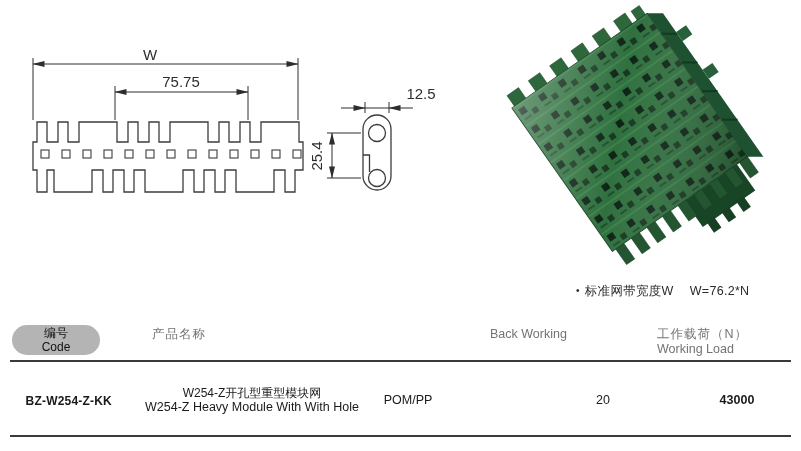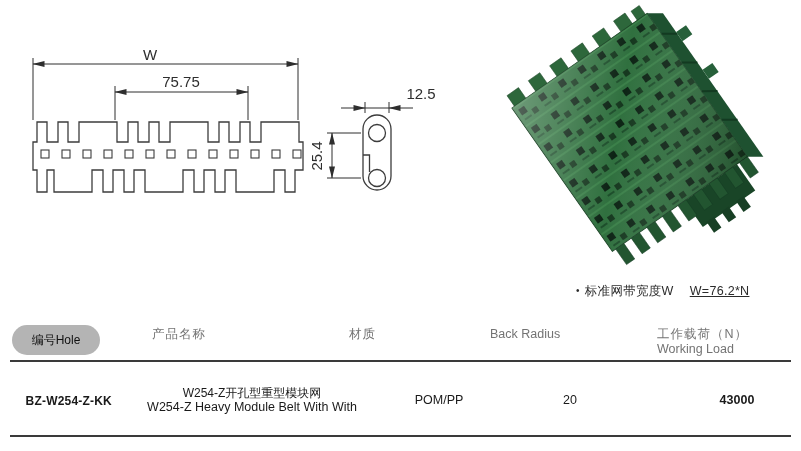--- a/index.html
+++ b/index.html
@@ -9,38 +9,38 @@
   }
   .abs{position:absolute;}
   
   #drawing-svg{left:0;top:0;width:801px;height:451px;pointer-events:none;}
   .dimtext{font-size:15px;fill:#2e2e2e;}
   
   #photo-svg{left:492px;top:0;width:310px;height:280px;}
   
   .note{left:576px;top:283px;font-size:12.5px;color:#2b2b2b;letter-spacing:.3px;white-space:nowrap;}
   .note .bullet{margin-right:5px;font-size:10px;vertical-align:1px;}
-  .note .formula{margin-left:16px;text-decoration:underline;}
+  .note .formula{margin-left:16px;}
   
   .pill{
     left:12px;top:325px;width:88px;height:30px;border-radius:15px;background:#b4b4b4;
-    display:flex;align-items:center;justify-content:center;
+    display:flex;flex-direction:column;align-items:center;justify-content:center;
     font-size:12px;line-height:14px;color:#111;
   }
   .col-head{top:327px;text-align:left;font-size:12.5px;line-height:14.5px;color:#737373;}
   .col-head .zh{letter-spacing:1px;}
   .hline{left:10px;width:781px;height:2px;background:#3a3a3a;}
   .line-head{top:360px;}
   .line-bottom{top:435px;}
   .cell{top:393px;text-align:center;font-size:12.5px;color:#1a1a1a;}
   .cell-code{left:2px;width:110px;top:394px;font-weight:bold;font-size:12px;letter-spacing:.2px;text-align:right;}
   .cell-desc{left:132px;width:240px;top:386px;line-height:14px;}
   .cell-desc .zh{font-size:12px;}
-  .cell-mat{left:379px;width:120px;}
-  .cell-rad{left:510px;width:120px;}
+  .cell-mat{left:348px;width:120px;}
+  .cell-rad{left:490px;width:120px;text-align:right;}
   .cell-load{left:677px;width:120px;font-weight:bold;}
 </style>
 </head>
 <body>
 
 <svg id="drawing-svg" class="abs" viewBox="0 0 801 451" xmlns="http://www.w3.org/2000/svg">
   <defs>
     <marker id="arr" viewBox="0 0 12 8" refX="11.5" refY="4" markerWidth="13" markerHeight="8" orient="auto-start-reverse">
       <path d="M0,1 L12,4 L0,7 Z" fill="#2e2e2e"></path>
     </marker>
@@ -179,41 +179,40 @@
     <rect x="0" y="0" width="165" height="175" fill="url(#shine)"></rect>
   </g>
 </svg>
 
 <div class="abs note">
   <span class="bullet">•</span><span>标准网带宽度W</span><span class="formula">W=76.2*N</span>
 </div>
 
 <div class="abs pill">
   <div class="zh">编号</div>
-  <div class="en">Hole</div>
+  <div class="en">Code</div>
 </div>
 
 <div class="abs col-head" style="left:152px;width:200px;">
   <div class="zh">产品名称</div>
 </div>
 <div class="abs col-head" style="left:349px;width:160px;">
-  <div class="zh">材质</div>
 </div>
 <div class="abs col-head" style="left:490px;width:160px;">
-  <div class="en">Back Radius</div>
+  <div class="en">Back Working</div>
 </div>
 <div class="abs col-head" style="left:657px;width:160px;">
   <div class="zh">工作载荷（N）</div>
   <div class="en">Working Load</div>
 </div>
 
 <div class="abs hline line-head"></div>
 
 <div class="abs cell cell-code">BZ-W254-Z-KK</div>
 <div class="abs cell cell-desc">
   <div class="zh">W254-Z开孔型重型模块网</div>
-  <div class="en">W254-Z Heavy Module  Belt With With</div>
+  <div class="en">W254-Z Heavy Module  With With Hole</div>
 </div>
 <div class="abs cell cell-mat">POM/PP</div>
 <div class="abs cell cell-rad">20</div>
 <div class="abs cell cell-load">43000</div>
 
 <div class="abs hline line-bottom"></div>
 
 </body></html>

